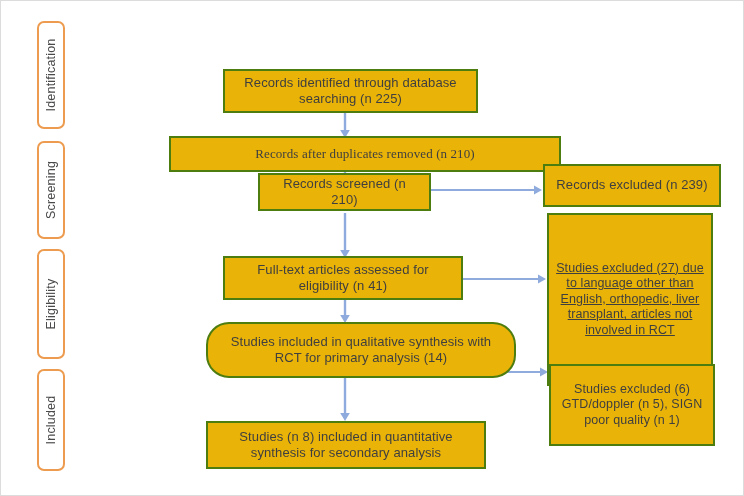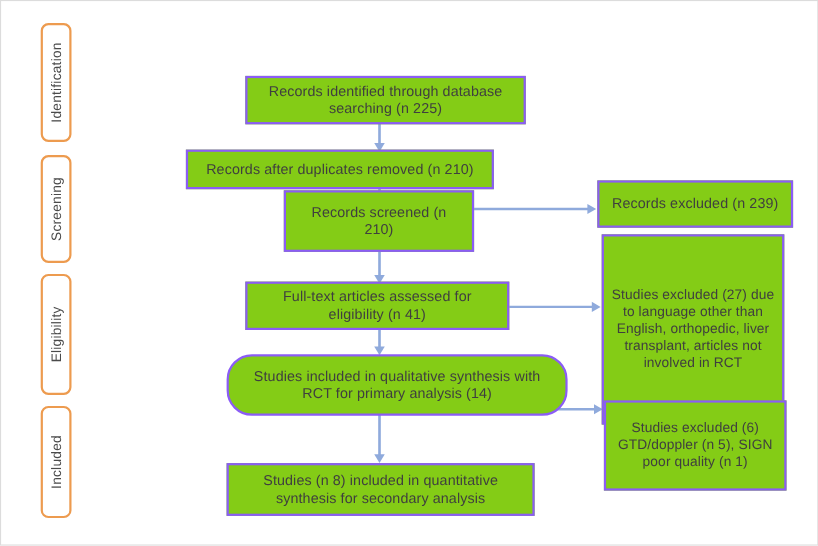--- a/index.html
+++ b/index.html
@@ -4,21 +4,21 @@
 <style>
   html,body{margin:0;padding:0;background:#ffffff;}
   body{width:744px;height:496px;overflow:hidden;
        font-family:"Liberation Sans","DejaVu Sans",sans-serif;}
 
   #canvas{position:relative;width:744px;height:496px;background:#fff;
           box-sizing:border-box;border:1px solid #dcdcdc;}
 
   
   .box{position:absolute;box-sizing:border-box;
-       border:2px solid #8b5cf6;background:#84cc16;
+       border:2px solid #4d7c0f;background:#eab308;
        color:#3f3f3f;display:flex;align-items:center;justify-content:center;
        text-align:center;line-height:1.24;letter-spacing:.1px;}
 
   
   .stage{position:absolute;box-sizing:border-box;
          border:2px solid #ED9B4F;border-radius:7px;background:#fff;
          display:flex;align-items:center;justify-content:center;}
   .stage span{display:block;transform:rotate(-90deg);white-space:nowrap;
               font-size:12.5px;color:#4a4a4a;letter-spacing:.2px;}
 
@@ -103,45 +103,45 @@
     <svg width="14" height="46" viewBox="0 0 14 46">
       <line x1="7" y1="0" x2="7" y2="38" stroke="#8FAADC" stroke-width="2.4"></line>
       <polygon points="7,45 2.2,37 11.8,37" fill="#8FAADC"></polygon>
     </svg>
   </div>
 
   <div class="box f13" style="left:222px;top:68px;width:255px;height:44px;padding:2px 10px;">
     <span>Records identified through database searching (n 225)</span>
   </div>
 
-  <div class="box f13" style="left:168px;top:135px;width:280px;height:29px;padding:16px 10px;">
+  <div class="box f13" style="left:168px;top:135px;width:392px;height:29px;padding:16px 10px;font-family:Liberation Serif, serif;">
     <span>Records after duplicates removed (n 210)</span>
   </div>
 
-  <div class="box f13" style="left:257px;top:172px;width:173px;height:56px;padding:2px 14px;justify-content:center;">
+  <div class="box f13" style="left:257px;top:172px;width:173px;height:38px;padding:2px 14px;justify-content:center;">
     <span>Records screened (n 210)</span>
   </div>
 
   <div class="box f13" style="left:222px;top:255px;width:240px;height:44px;padding:2px 10px;">
     <span>Full-text articles assessed for eligibility (n 41)</span>
   </div>
 
   <div class="box f13" style="left:205px;top:321px;width:310px;height:56px;padding:2px 12px;border-radius:23px;">
     <span>Studies included in qualitative synthesis with RCT for primary analysis (14)</span>
   </div>
 
   <div class="box f13" style="left:205px;top:420px;width:280px;height:48px;padding:2px 12px;">
     <span>Studies (n 8) included in quantitative synthesis for secondary analysis</span>
   </div>
 
   <div class="box f13" style="left:542px;top:163px;width:178px;height:43px;padding:2px 8px;">
     <span>Records excluded (n 239)</span>
   </div>
 
-  <div class="box f125" style="left:546px;top:212px;width:166px;height:173px;padding:2px 6px;">
+  <div class="box f125" style="left:546px;top:212px;width:166px;height:173px;padding:2px 6px;text-decoration:underline;">
     <span>Studies excluded (27) due to language other than English, orthopedic, liver transplant, articles not involved in RCT</span>
   </div>
 
   <div class="box f125" style="left:548px;top:363px;width:166px;height:82px;padding:2px 6px;">
     <span>Studies excluded (6) GTD/doppler (n 5), SIGN poor quality (n 1)</span>
   </div>
 
 </div>
 
 </body></html>

